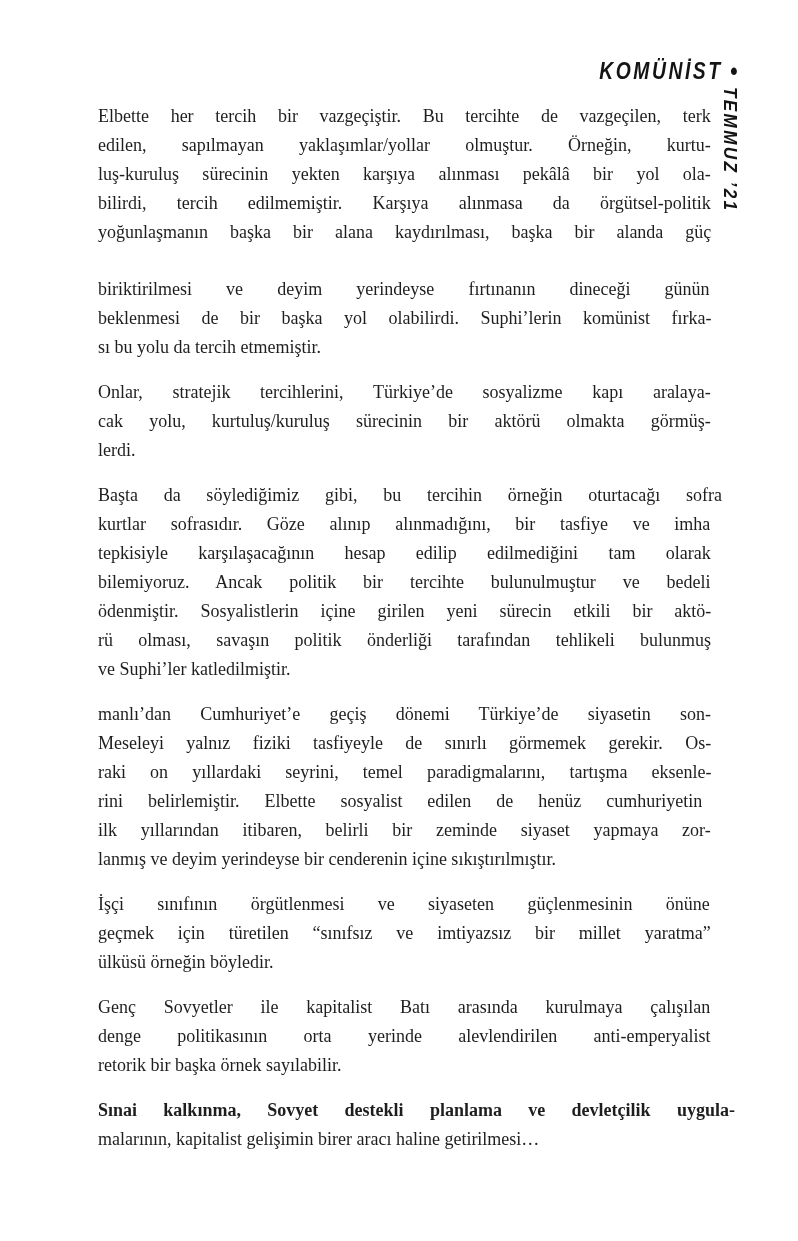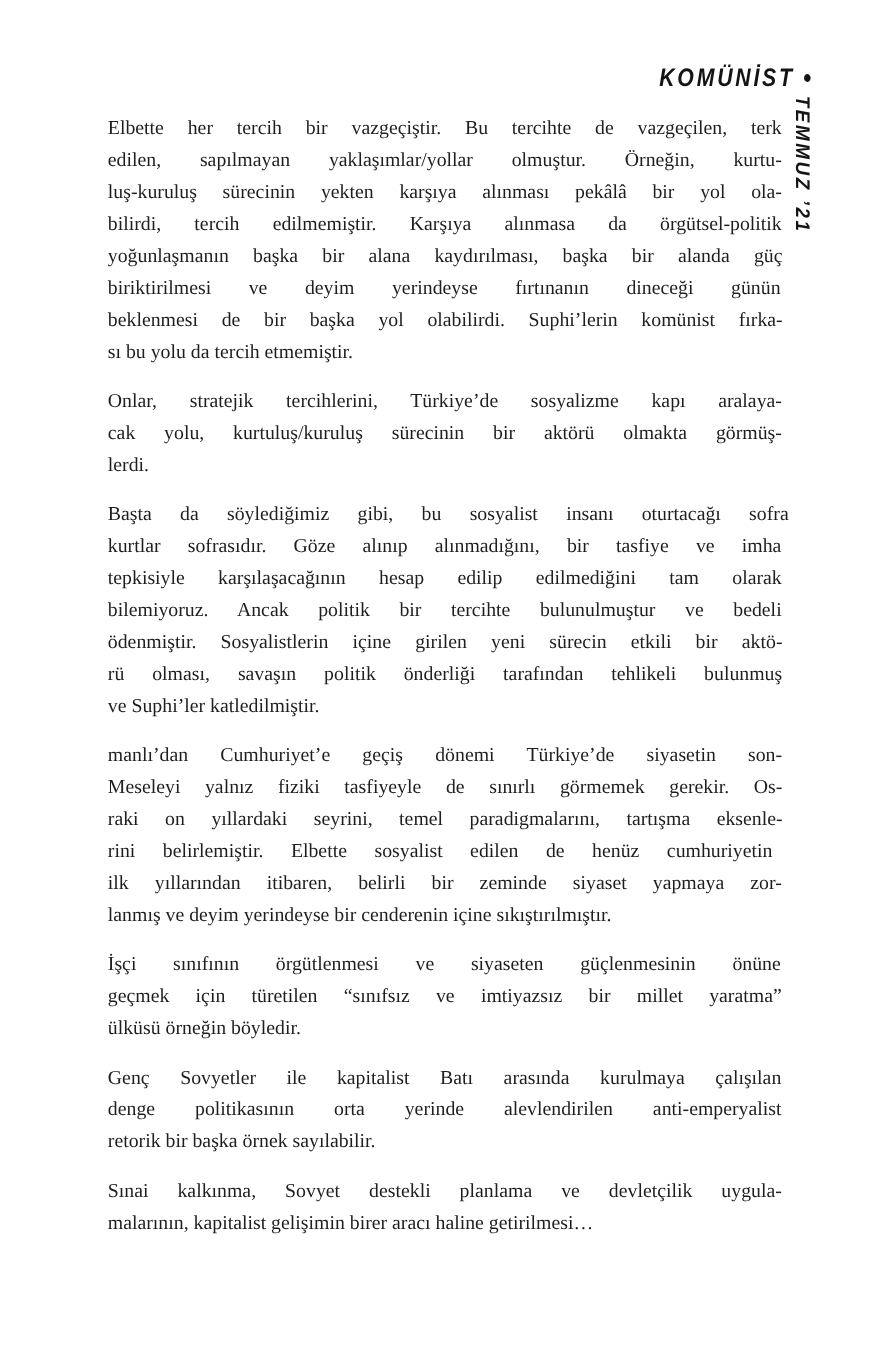--- a/index.html
+++ b/index.html
@@ -97,31 +97,31 @@
 
   <div class="issue-vertical">TEMMUZ ’21</div>
 
   <div class="article-body">
       <div class="para">
         <div class="pline" style="word-spacing: 17.1545px;"><span>Elbette her tercih bir vazgeçiştir. Bu tercihte de vazgeçilen, terk</span></div>
         <div class="pline" style="word-spacing: 30.7625px;"><span>edilen, sapılmayan yaklaşımlar/yollar olmuştur. Örneğin, kurtu-</span></div>
         <div class="pline" style="word-spacing: 18.8711px;"><span>luş-kuruluş sürecinin yekten karşıya alınması pekâlâ bir yol ola-</span></div>
         <div class="pline" style="word-spacing: 25.6875px;"><span>bilirdi, tercih edilmemiştir. Karşıya alınmasa da örgütsel-politik</span></div>
         <div class="pline" style="word-spacing: 17.5px;"><span>yoğunlaşmanın başka bir alana kaydırılması, başka bir alanda güç</span></div>
-        <div class="pline" style="word-spacing: 29.6146px;"><span>biriktirilmesi ve deyim yerindeyse fırtınanın dineceği günün</span></div>
+        <div class="pline" style="word-spacing: 29.6146px; margin-top: 28px;"><span>biriktirilmesi ve deyim yerindeyse fırtınanın dineceği günün</span></div>
         <div class="pline" style="word-spacing: 17.0176px;"><span>beklenmesi de bir başka yol olabilirdi. Suphi’lerin komünist fırka-</span></div>
         <div class="pline plast"><span>sı bu yolu da tercih etmemiştir.</span></div>
       </div>
       <div class="para">
         <div class="pline" style="word-spacing: 25.1797px;"><span>Onlar, stratejik tercihlerini, Türkiye’de sosyalizme kapı aralaya-</span></div>
         <div class="pline" style="word-spacing: 21.6964px;"><span>cak yolu, kurtuluş/kuruluş sürecinin bir aktörü olmakta görmüş-</span></div>
         <div class="pline plast"><span>lerdi.</span></div>
       </div>
       <div class="para">
-        <div class="pline" style="word-spacing: 21.1973px;"><span>Başta da söylediğimiz gibi, bu sosyalist insanı oturtacağı sofra</span></div>
+        <div class="pline" style="word-spacing: 21.1973px;"><span>Başta da söylediğimiz gibi, bu tercihin örneğin oturtacağı sofra</span></div>
         <div class="pline" style="word-spacing: 20.1836px;"><span>kurtlar sofrasıdır. Göze alınıp alınmadığını, bir tasfiye ve imha</span></div>
         <div class="pline" style="word-spacing: 25.7995px;"><span>tepkisiyle karşılaşacağının hesap edilip edilmediğini tam olarak</span></div>
         <div class="pline" style="word-spacing: 22.3817px;"><span>bilemiyoruz. Ancak politik bir tercihte bulunulmuştur ve bedeli</span></div>
         <div class="pline" style="word-spacing: 17.4941px;"><span>ödenmiştir. Sosyalistlerin içine girilen yeni sürecin etkili bir aktö-</span></div>
         <div class="pline" style="word-spacing: 20.8795px;"><span>rü olması, savaşın politik önderliği tarafından tehlikeli bulunmuş</span></div>
         <div class="pline plast"><span>ve Suphi’ler katledilmiştir.</span></div>
       </div>
       <div class="para">
         <div class="pline" style="word-spacing: 24.7344px;"><span>manlı’dan Cumhuriyet’e geçiş dönemi Türkiye’de siyasetin son-</span></div>
         <div class="pline" style="word-spacing: 17.8594px;"><span>Meseleyi yalnız fiziki tasfiyeyle de sınırlı görmemek gerekir. Os-</span></div>
@@ -134,20 +134,20 @@
         <div class="pline" style="word-spacing: 28.8672px;"><span>İşçi sınıfının örgütlenmesi ve siyaseten güçlenmesinin önüne</span></div>
         <div class="pline" style="word-spacing: 19.3535px;"><span>geçmek için türetilen “sınıfsız ve imtiyazsız bir millet yaratma”</span></div>
         <div class="pline plast"><span>ülküsü örneğin böyledir.</span></div>
       </div>
       <div class="para">
         <div class="pline" style="word-spacing: 23.2746px;"><span>Genç Sovyetler ile kapitalist Batı arasında kurulmaya çalışılan</span></div>
         <div class="pline" style="word-spacing: 31.8219px;"><span>denge politikasının orta yerinde alevlendirilen anti-emperyalist</span></div>
         <div class="pline plast"><span>retorik bir başka örnek sayılabilir.</span></div>
       </div>
       <div class="para">
-        <div class="pline" style="word-spacing: 21.8371px;"><span>Sınai kalkınma, Sovyet destekli planlama ve devletçilik uygula-</span></div>
+        <div class="pline" style="word-spacing: 21.8371px; font-weight: bold;"><span>Sınai kalkınma, Sovyet destekli planlama ve devletçilik uygula-</span></div>
         <div class="pline plast"><span>malarının, kapitalist gelişimin birer aracı haline getirilmesi…</span></div>
       </div>
     </div>
 
   <div class="pagenum">41</div>
 
 </div>
 
 </body></html>

